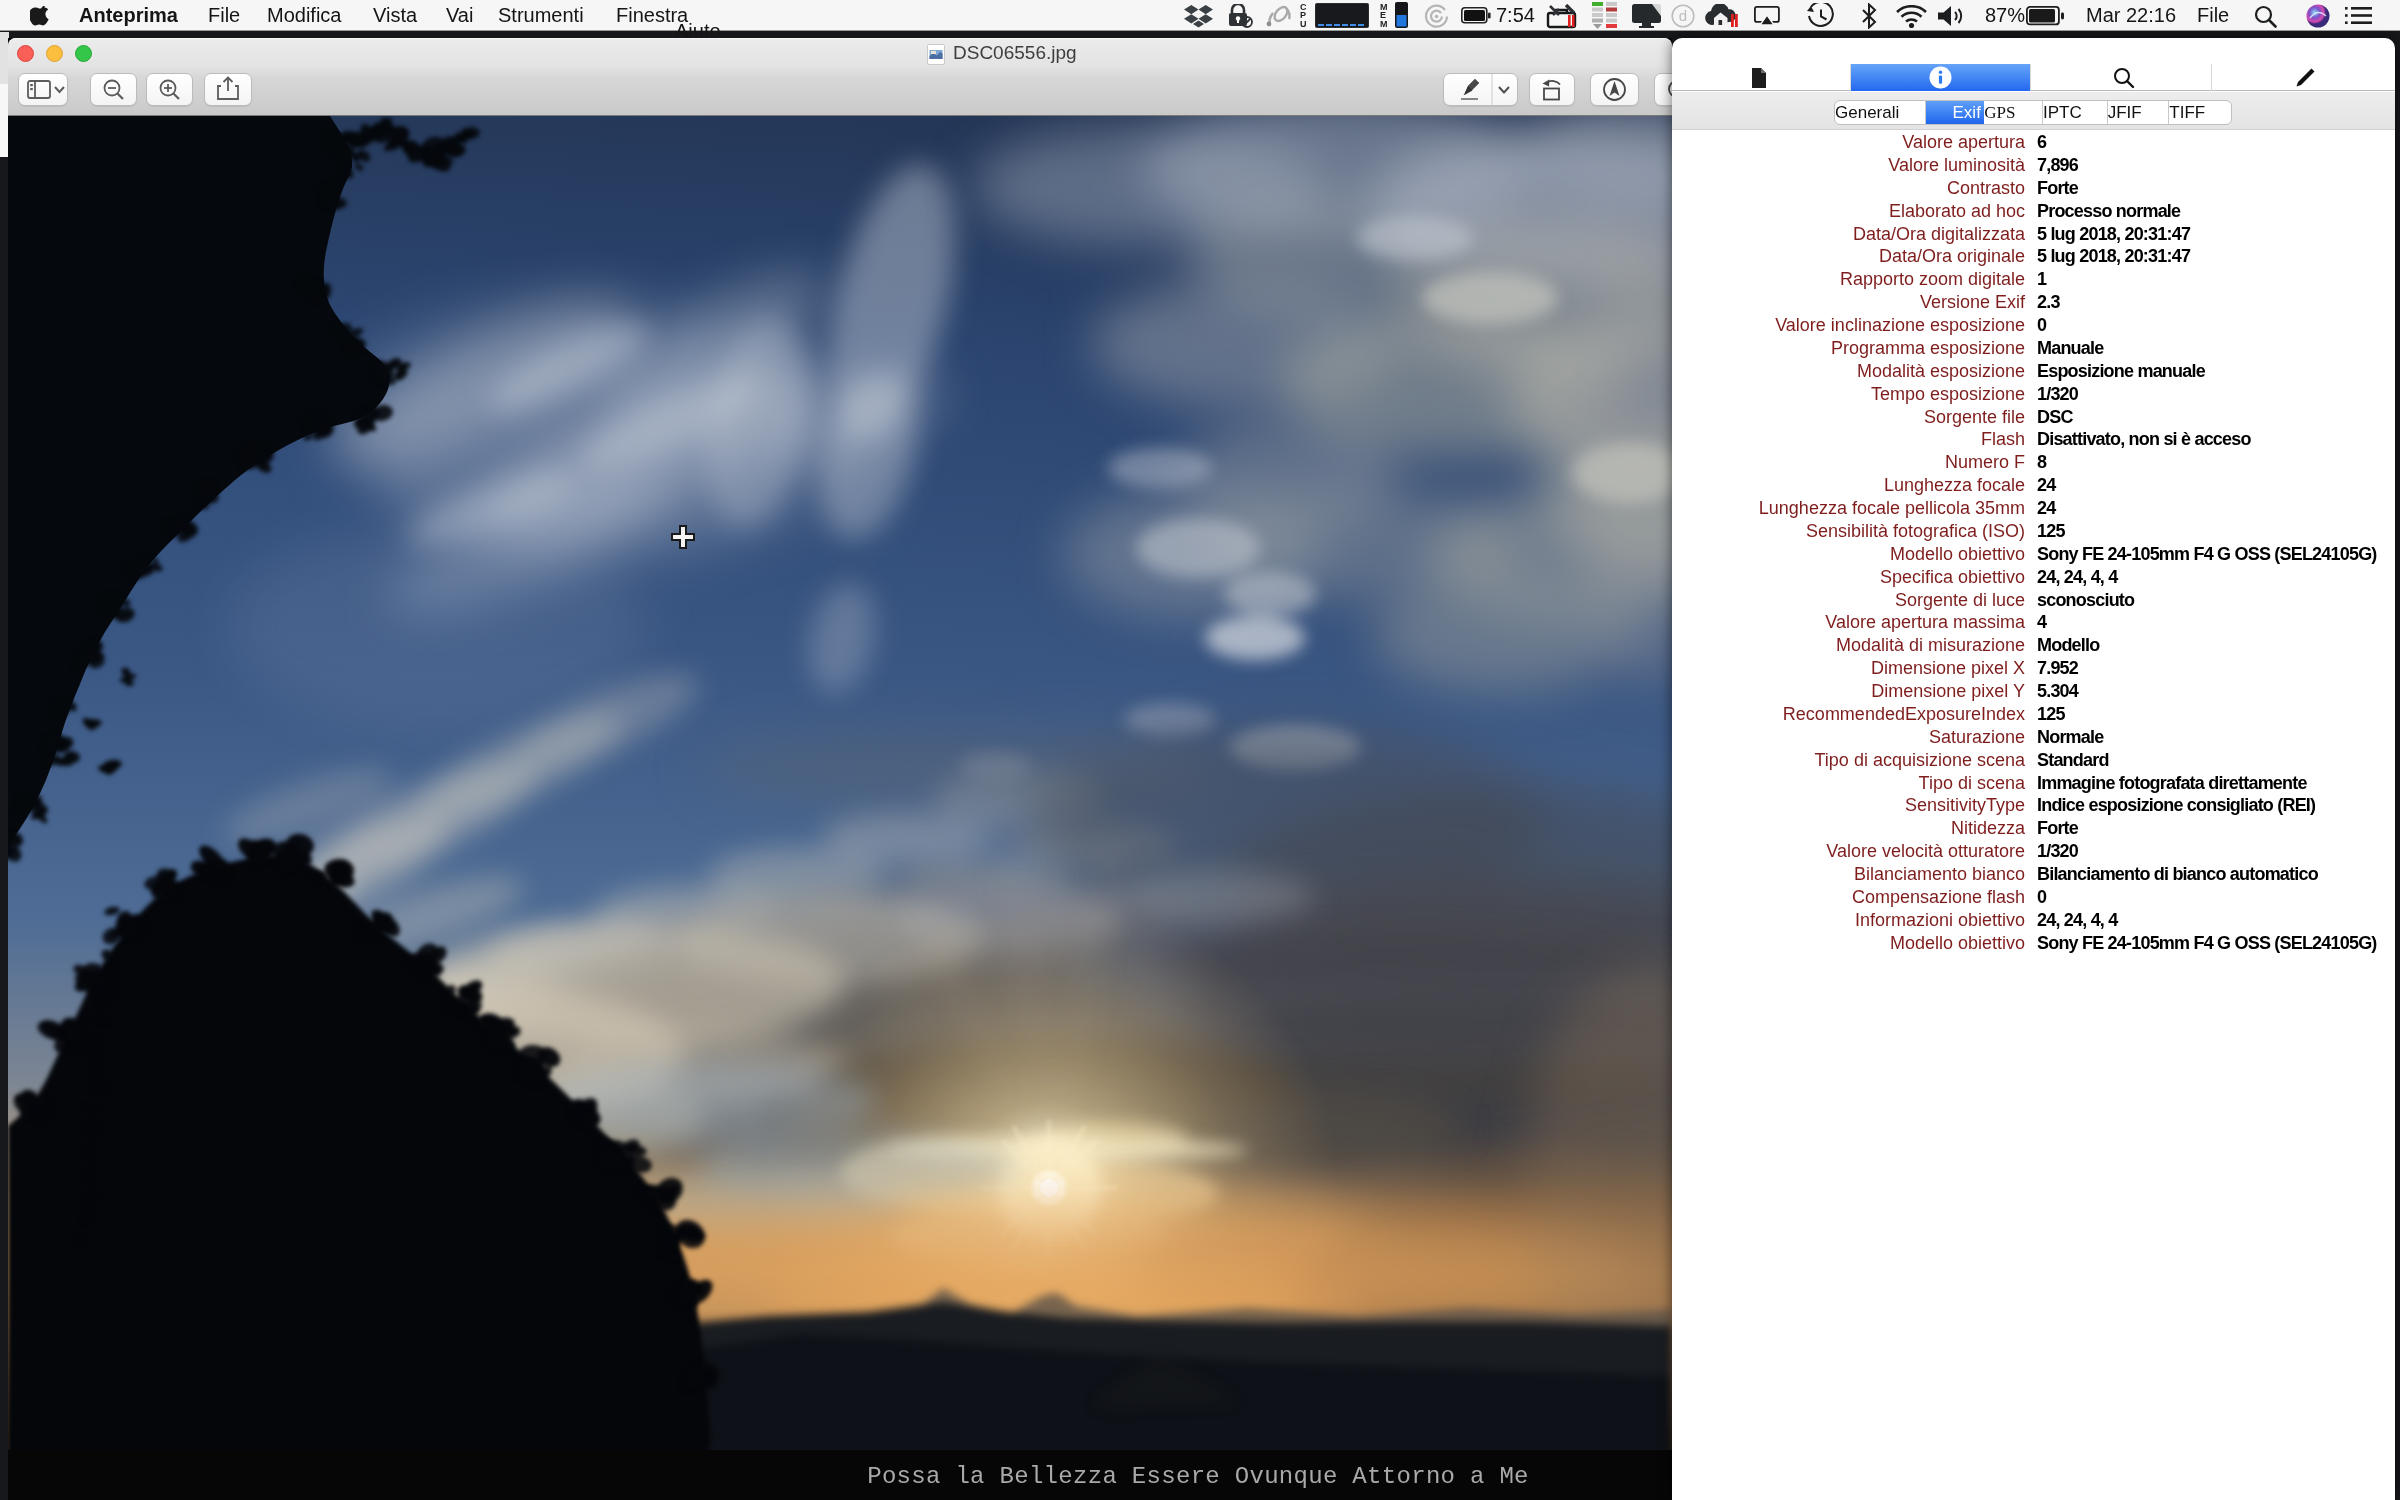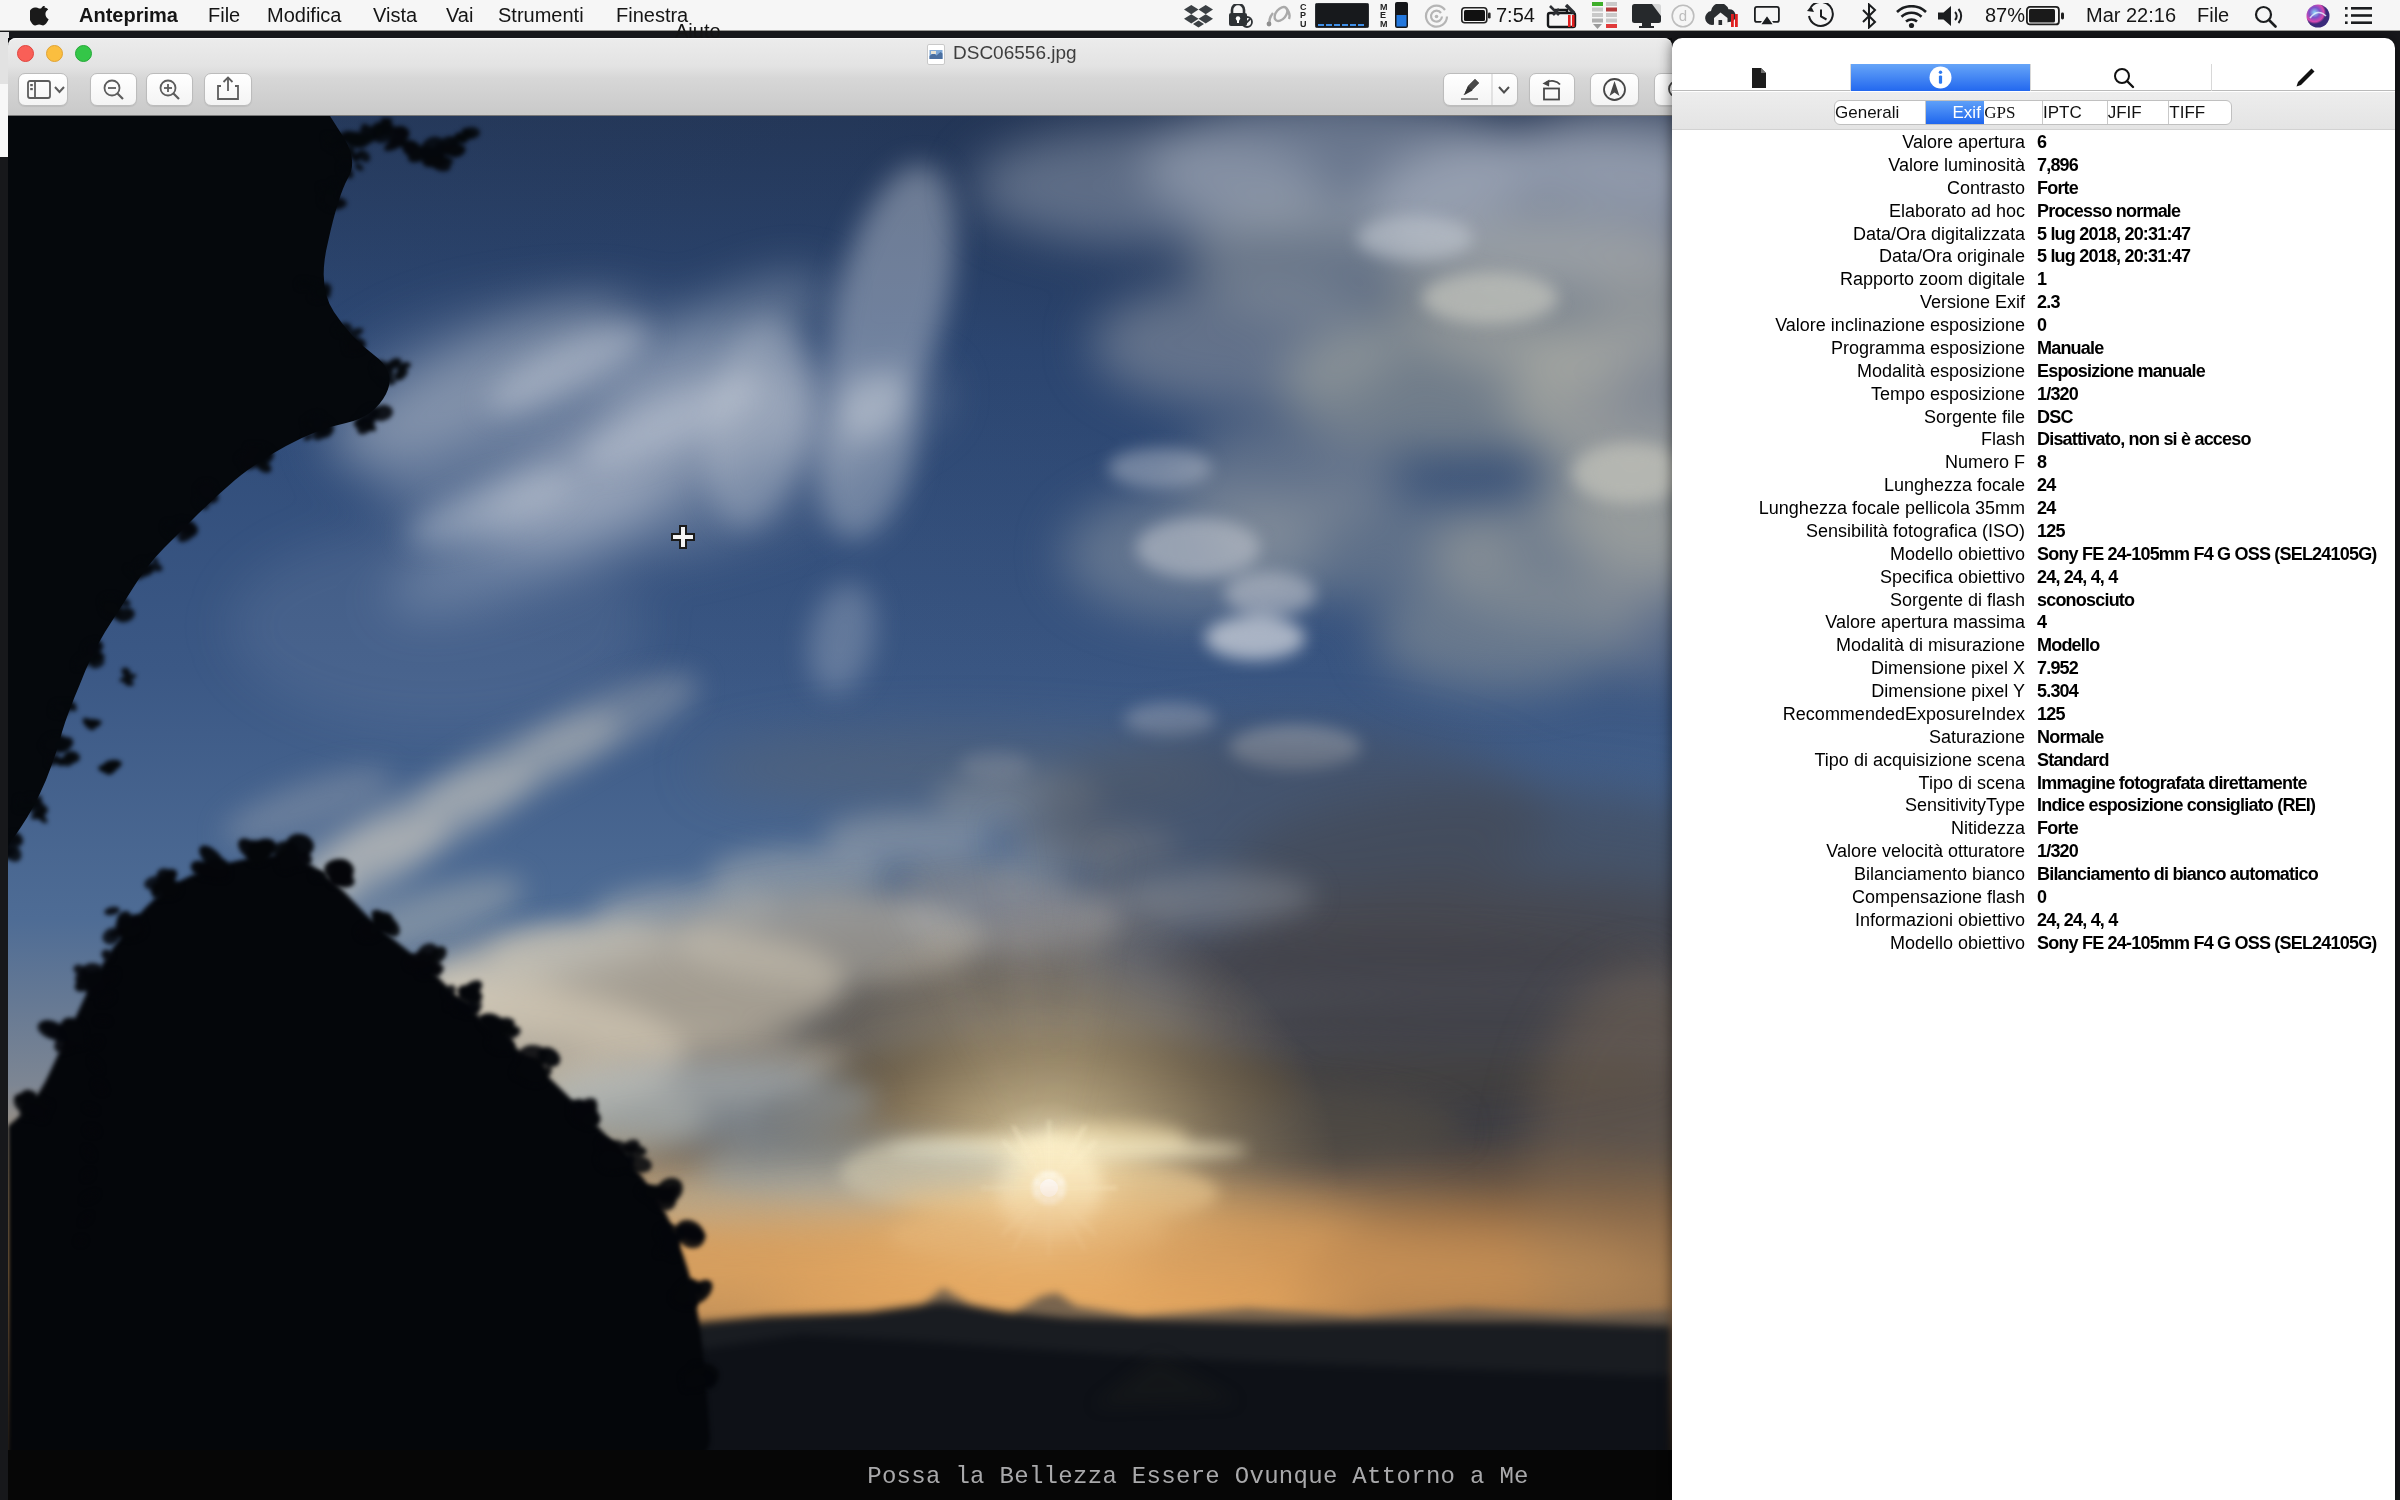--- a/index.html
+++ b/index.html
@@ -26,21 +26,21 @@
   #p-toolbar .sep { position:absolute; top:0; width:1px; height:27px; background:#d8d8d8; }
   #p-blue { position:absolute; left:178px; top:0; width:180px; height:27px; background:linear-gradient(#66a5f8,#2368ef); }
   #p-tabs { position:absolute; left:0; top:54px; width:723px; height:38px; background:linear-gradient(#ededed,#e4e4e4); border-bottom:1px solid #d2d2d2; }
   #seg { position:absolute; left:162px; top:8px; width:398px; height:25px; background:#ffffff; border:1px solid #c0c0c0; border-radius:6px; display:flex; overflow:hidden; }
   #seg .s { height:100%; font-size:17px; line-height:23px; text-align:left; color:#111; border-right:1px solid #c9c9c9; }
   #seg .s.on { background:linear-gradient(#5ea0f8,#1f66ee); color:#fff; border-right:none;padding-left:27px; }
   #seg .s:last-child { border-right:none; }
   
   #ptable { position:absolute; left:0; top:93px; width:723px; }
   #ptable .row { position:relative; height:22.88px; }
-  #ptable .lab { position:absolute; right:370px; top:0; white-space:nowrap; font-size:18px; line-height:22.88px; color:#000000; }
+  #ptable .lab { position:absolute; right:370px; top:0; white-space:nowrap; font-size:18px; line-height:22.88px; color:#7f1d1d; }
   #ptable .val { position:absolute; left:365px; top:0; white-space:nowrap; font-size:18px; letter-spacing:-0.8px; line-height:22.88px; color:#000; font-weight:bold; }
 </style>
 </head>
 <body>
 <div id="bg-left-a"></div>
 <div id="bg-left-b"></div>
 
 <div id="win">
   <div id="win-head"></div>
   <div class="tl" style="left:9px; background:#f95f57; border:1px solid #e0443e;"></div>
@@ -808,21 +808,21 @@
       </div>
     <div class="row">
         <span class="lab">Modello obiettivo</span>
         <span class="val">Sony FE 24-105mm F4 G OSS (SEL24105G)</span>
       </div>
     <div class="row">
         <span class="lab">Specifica obiettivo</span>
         <span class="val">24, 24, 4, 4</span>
       </div>
     <div class="row">
-        <span class="lab">Sorgente di flash</span>
+        <span class="lab">Sorgente di luce</span>
         <span class="val">sconosciuto</span>
       </div>
     <div class="row">
         <span class="lab">Valore apertura massima</span>
         <span class="val">4</span>
       </div>
     <div class="row">
         <span class="lab">Modalità di misurazione</span>
         <span class="val">Modello</span>
       </div>

